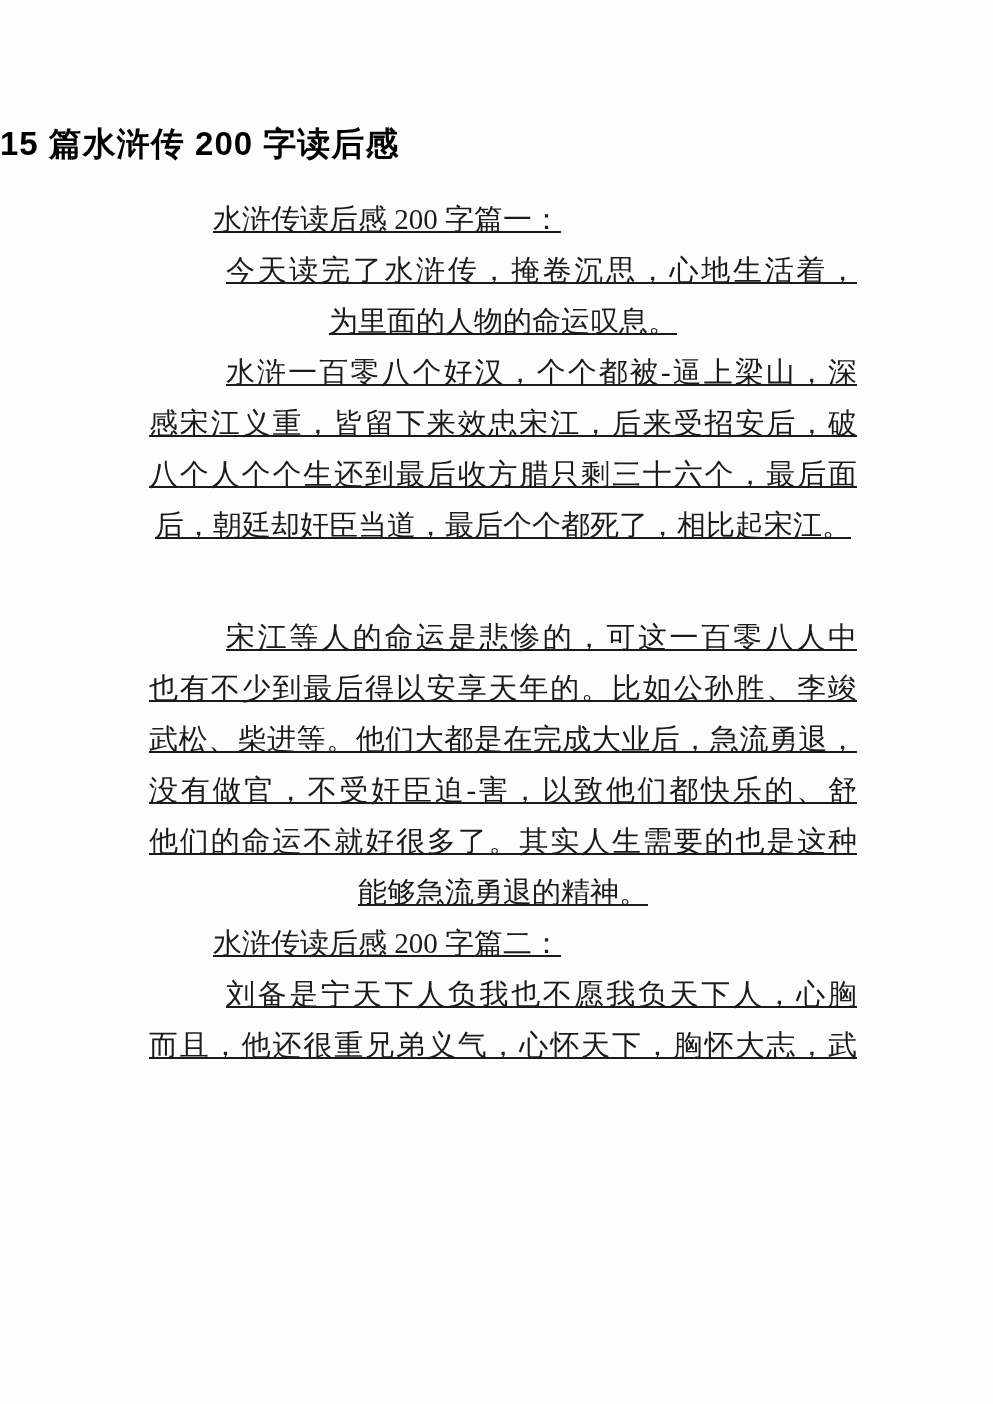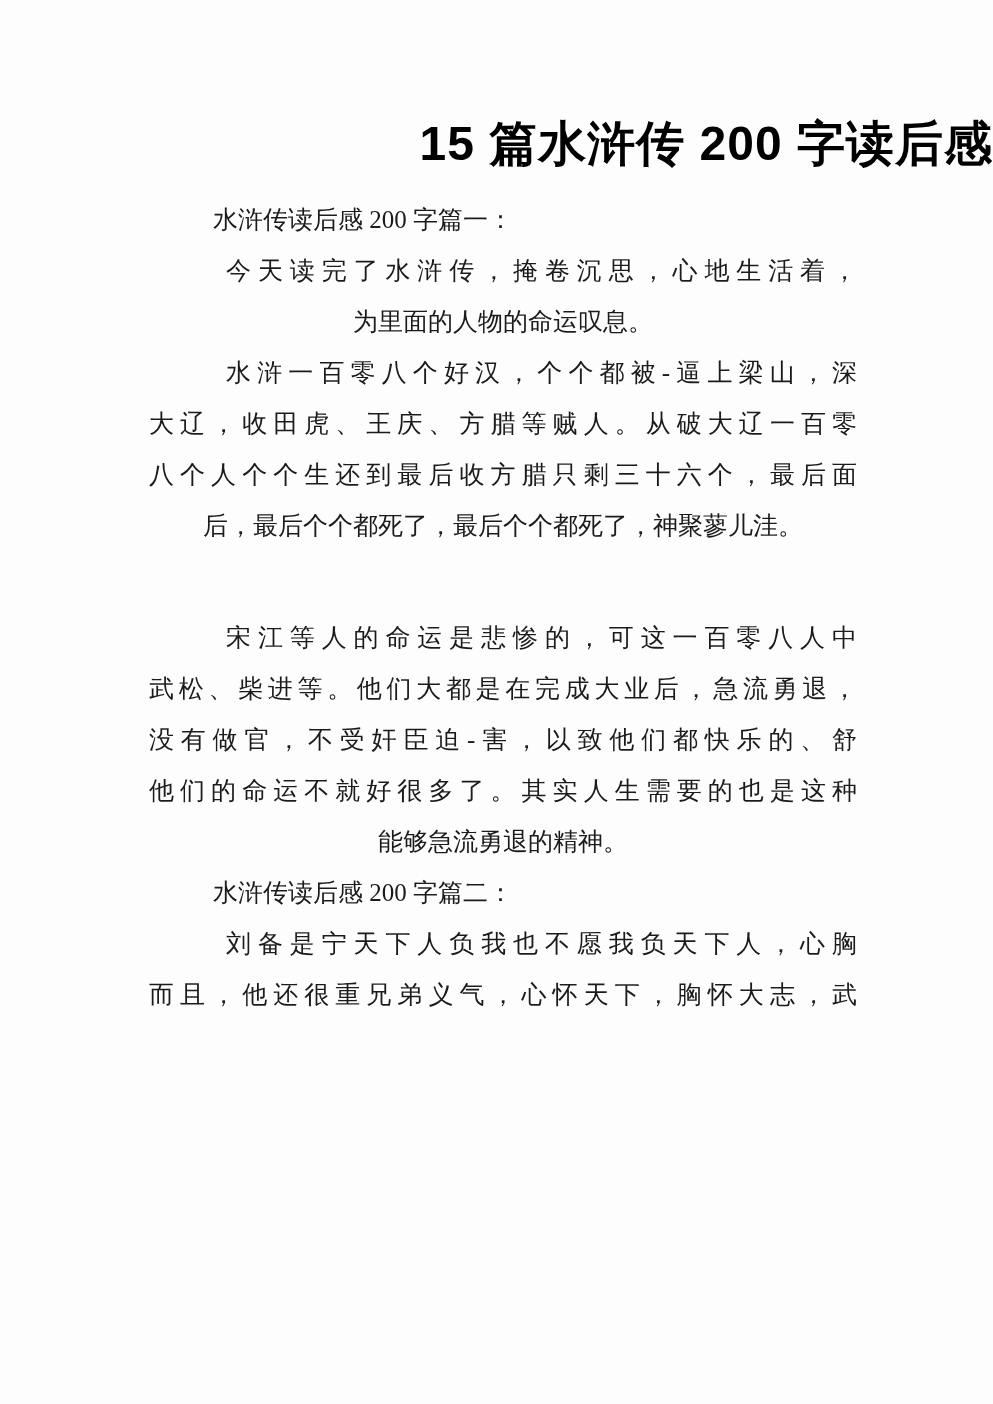--- a/index.html
+++ b/index.html
@@ -11,36 +11,37 @@
     height: 1404px;
     background: #fdfdfd;
     overflow: hidden;
   }
   .page {
     width: 993px;
     height: 1404px;
     box-sizing: border-box;
   }
   .doc-title {
-    margin: 120px 0 26px 0;
+    margin: 120px 14px 26px 0;
     padding: 0;
-    text-align: right;
+    text-align: left;
     font-family: "Liberation Sans", "DejaVu Sans", sans-serif;
     font-weight: bold;
-    font-size: 48px;
+    font-size: 33px;
     line-height: 48px;
     color: #000000;
     letter-spacing: 1px;
   }
   .doc-body {
     padding: 0 136px 0 149px;
     font-family: "Liberation Serif", "DejaVu Serif", serif;
-    font-size: 25px;
+    font-size: 29px;
     line-height: 51px;
     color: #1b1b1b;
+    text-decoration: underline;
   }
   .line {
     min-height: 51px;
     white-space: normal;
   }
   
   .line.header {
     text-indent: 64px;
   }
   
@@ -72,32 +73,33 @@
   <div class="doc-body" style="color: rgb(27, 27, 27);">
 
       <div class="line header">水浒传读后感 200 字篇一：</div>
 
       <div class="line first">今天读完了水浒传，掩卷沉思，心地生活着，</div>
 
       <div class="line last">为里面的人物的命运叹息。</div>
 
       <div class="line first">水浒一百零八个好汉，个个都被-逼上梁山，深</div>
 
+      <div class="line full">感宋江义重，皆留下来效忠宋江，后来受招安后，破</div>
 
-      <div class="line full">大辽，收田虎、王庆、方腊等贼人。从破大辽一百零</div>
 
       <div class="line full">八个人个个生还到最后收方腊只剩三十六个，最后面</div>
 
 
-      <div class="line last">后，最后个个都死了，最后个个都死了，神聚蓼儿洼。</div>
+      <div class="line last">后，朝廷却奸臣当道，最后个个都死了，相比起宋江。</div>
 
       <div class="line blank"></div>
 
       <div class="line first">宋江等人的命运是悲惨的，可这一百零八人中</div>
 
+      <div class="line full">也有不少到最后得以安享天年的。比如公孙胜、李竣</div>
 
       <div class="line full">武松、柴进等。他们大都是在完成大业后，急流勇退，</div>
 
       <div class="line full">没有做官，不受奸臣迫-害，以致他们都快乐的、舒</div>
 
 
       <div class="line full">他们的命运不就好很多了。其实人生需要的也是这种</div>
 
       <div class="line last">能够急流勇退的精神。</div>
 

